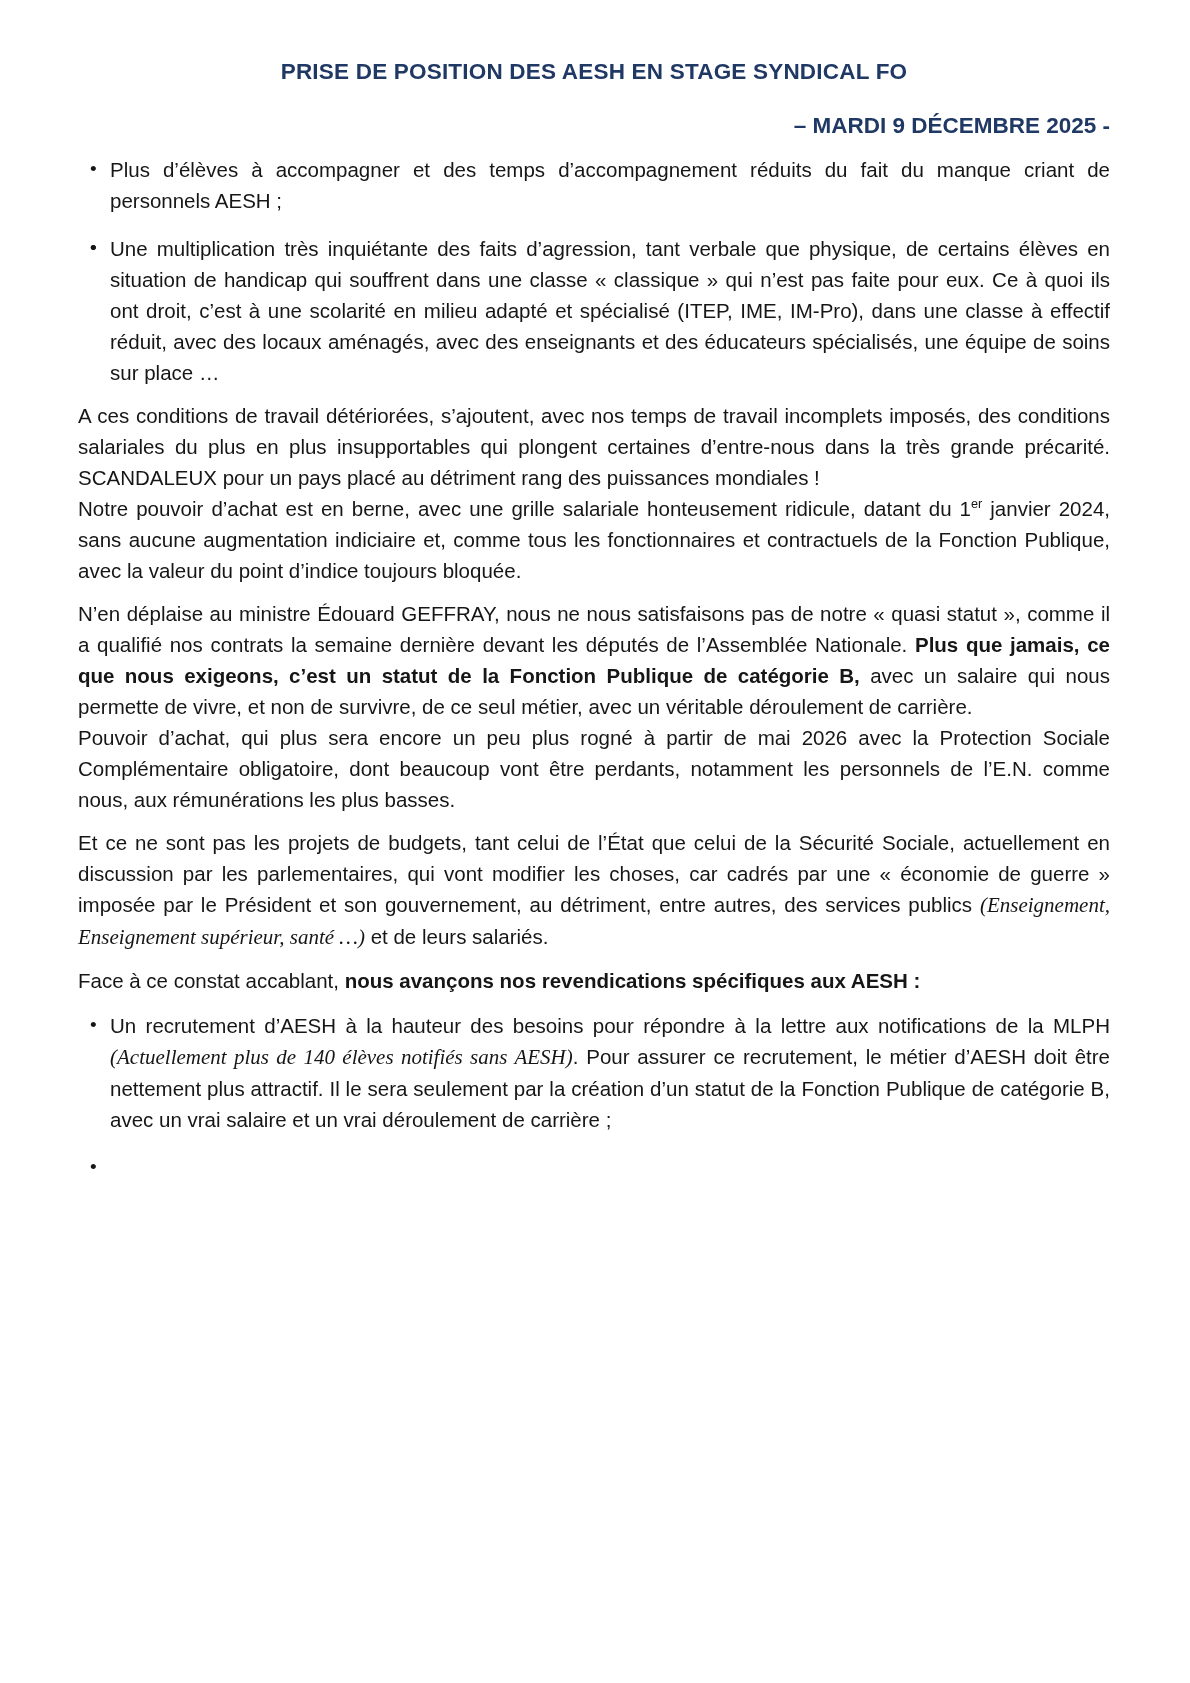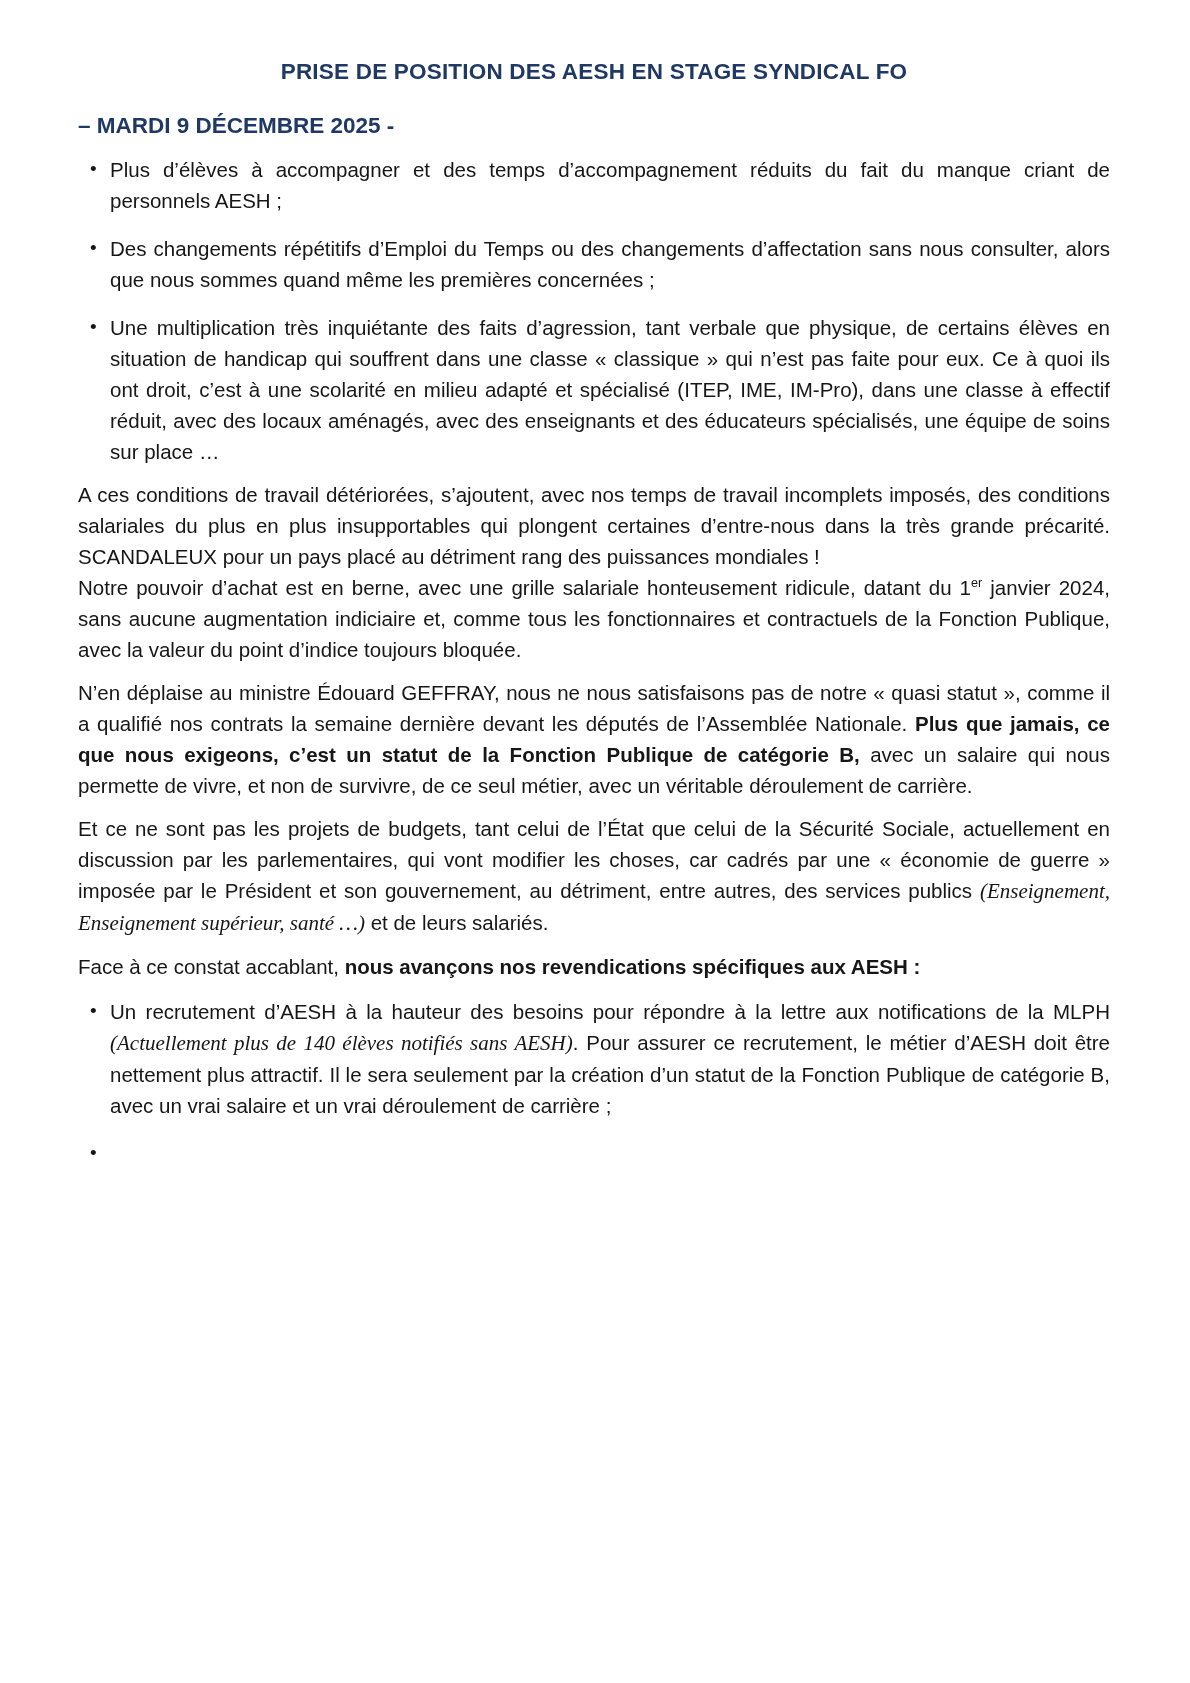--- a/index.html
+++ b/index.html
@@ -22,21 +22,21 @@
     margin: 0;
     text-align: center;
     font-size: 22.5px;
     font-weight: bold;
     color: var(--title-color);
     letter-spacing: 0.2px;
     line-height: 28px;
   }
   .doc-date {
     margin: 26px 0 0 0;
-    text-align: left;
+    text-align: right;
     font-size: 22.5px;
     font-weight: bold;
     color: var(--title-color);
     line-height: 28px;
   }
   .intro {
     margin: 28px 0 0 0;
     font-weight: bold;
     font-style: italic;
     font-size: 21.5px;
@@ -93,34 +93,34 @@
 
 
 
   <ul class="bullets">
     <li>
       <span class="marker">•</span>
       <span>Plus d’élèves à accompagner et des temps d’accompagnement réduits du fait du manque criant de personnels AESH ;</span>
     </li>
     <li>
       <span class="marker">•</span>
-      <span>Des changements répétitifs d’Emploi du Temps ou des changements d’affectation sans nous consulter, alors que nous sommes quand même les premières concernées ;</span>
     </li>
     <li>
       <span class="marker">•</span>
       <span>Une multiplication très inquiétante des faits d’agression, tant verbale que physique, de certains élèves en situation de handicap qui souffrent dans une classe « classique » qui n’est pas faite pour eux. Ce à quoi ils ont droit, c’est à une scolarité en milieu adapté et spécialisé (ITEP, IME, IM-Pro), dans une classe à effectif réduit, avec des locaux aménagés, avec des enseignants et des éducateurs spécialisés, une équipe de soins sur place …</span>
     </li>
   </ul>
 
   <p class="body-p">A ces conditions de travail détériorées, s’ajoutent, avec nos temps de travail incomplets imposés, des conditions salariales du plus en plus insupportables qui plongent certaines d’entre-nous dans la très grande précarité. SCANDALEUX pour un pays placé au détriment rang des puissances mondiales !</p>
 
   <p class="body-p flow"><span>Notre pouvoir d’achat est en berne, avec une grille salariale honteusement ridicule, datant du 1</span><sup class="ord">er</sup><span> janvier 2024, sans aucune augmentation indiciaire et, comme tous les fonctionnaires et contractuels de la Fonction Publique, avec la valeur du point d’indice toujours bloquée.</span></p>
 
   <p class="body-p"><span>N’en déplaise au ministre Édouard GEFFRAY, nous ne nous satisfaisons pas de notre « quasi statut », comme il a qualifié nos contrats la semaine dernière devant les députés de l’Assemblée Nationale. </span><span class="bold">Plus que jamais, ce que nous exigeons, c’est un statut de la Fonction Publique de catégorie B,</span><span> avec un salaire qui nous permette de vivre, et non de survivre, de ce seul métier, avec un véritable déroulement de carrière.</span></p>
 
+  <p class="body-p flow">Pouvoir d’achat, qui plus sera encore un peu plus rogné à partir de mai 2026 avec la Protection Sociale Complémentaire obligatoire, dont beaucoup vont être perdants, notamment les personnels de l’E.N. comme nous, aux rémunérations les plus basses.</p>
 
   <p class="body-p"><span>Et ce ne sont pas les projets de budgets, tant celui de l’État que celui de la Sécurité Sociale, actuellement en discussion par les parlementaires, qui vont modifier les choses, car cadrés par une « économie de guerre » imposée par le Président et son gouvernement, au détriment, entre autres, des services publics </span><span class="serif-italic">(Enseignement, Enseignement supérieur, santé …)</span><span> et de leurs salariés.</span></p>
 
   <p class="body-p gap-face"><span>Face à ce constat accablant, </span><span class="bold">nous avançons nos revendications spécifiques aux AESH :</span></p>
 
   <ul class="bullets gap-list">
     <li>
       <span class="marker">•</span>
       <span>Un recrutement d’AESH à la hauteur des besoins pour répondre à la lettre aux notifications de la MLPH </span><span class="serif-italic">(Actuellement plus de 140 élèves notifiés sans AESH)</span><span>. Pour assurer ce recrutement, le métier d’AESH doit être nettement plus attractif. Il le sera seulement par la création d’un statut de la Fonction Publique de catégorie B, avec un vrai salaire et un vrai déroulement de carrière ;</span>
     </li>

